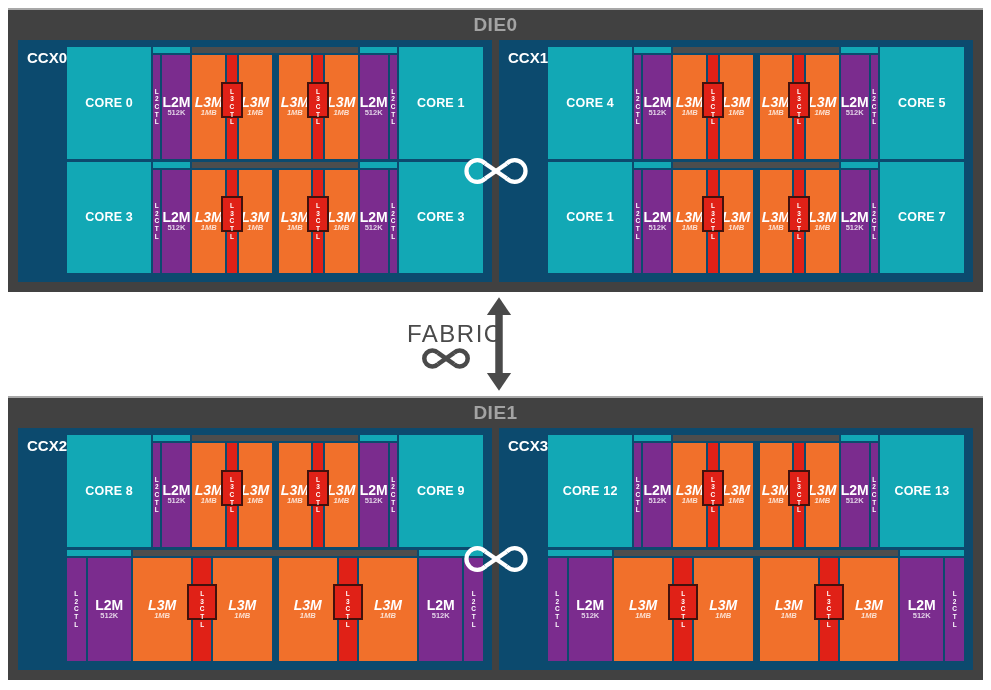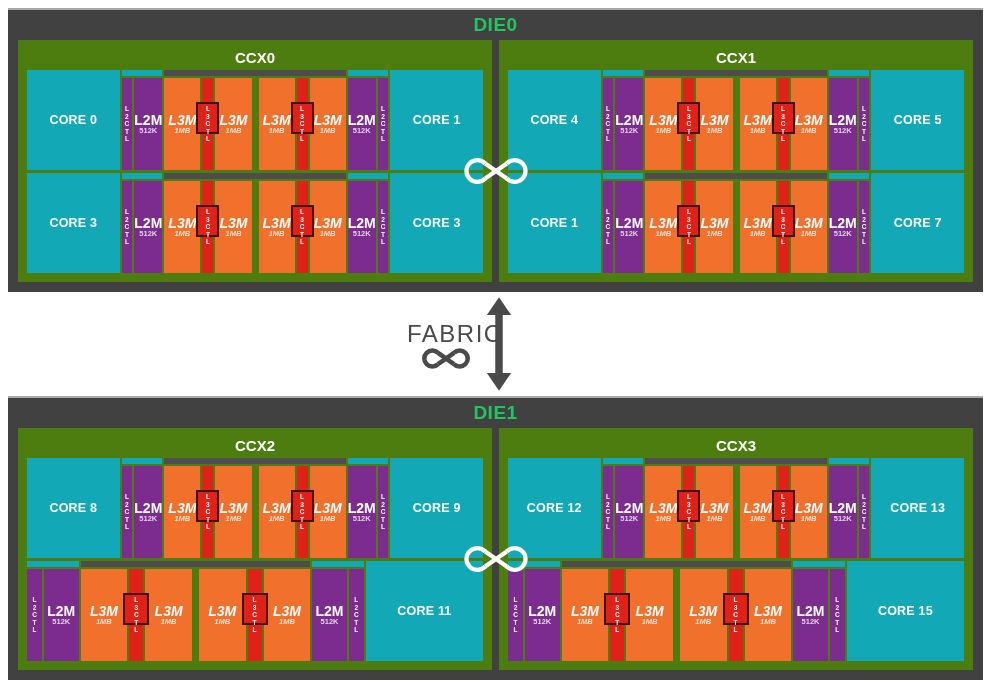--- a/index.html
+++ b/index.html
@@ -11,25 +11,25 @@
   }
   .die {
     position:relative; margin:0 8px; height:284px;
     background:var(--frame-gray,#414141);
     border-top:2px solid #a8a8a8;
     box-sizing:border-box; padding:0 10px 10px 10px;
   }
   .die:first-of-type { margin-top:8px; }
   .die-header {
     height:30px; display:flex; align-items:center; justify-content:center;
-    color:#22c55e; font-weight:bold; font-size:19px; letter-spacing:.5px;
+    color:#a3a3a3; font-weight:bold; font-size:19px; letter-spacing:.5px;
   }
   .die-content { display:flex; gap:7px; height:calc(100% - 30px); }
   .ccx {
-    flex:1 1 0; background:#4d7c0f; display:flex; flex-direction:column;
+    flex:1 1 0; background:#0c4a6e; display:flex; flex-direction:row;
     padding:7px 9px 9px 9px; box-sizing:border-box;
   }
   .ccx-title {
     height:21px; display:flex; align-items:center; justify-content:center;
     color:#fff; font-weight:bold; font-size:15px; margin-bottom:2px;
   }
   .rows { flex:1; display:flex; flex-direction:column; gap:3px; }
   .row { flex:1; display:flex; gap:2px; }
   .cell-core {
     flex:100 1 0; background:var(--teal,#12a8b5);
@@ -653,23 +653,20 @@
                   <div class="vt">
                     <div>L</div>
                     <div>2</div>
                     <div>C</div>
                     <div>T</div>
                     <div>L</div>
                   </div>
                 </div>
               </div>
             </div>
-            <div class="cell-core">
-              <span>CORE 11</span>
-            </div>
           </div>
         </div>
       </div>
       <div class="ccx">
         <div class="ccx-title">CCX3</div>
         <div class="rows">
           <div class="row">
             <div class="cell-core">
               <span>CORE 12</span>
             </div>
@@ -826,23 +823,20 @@
                 <div class="cell-l2ctl">
                   <div class="vt">
                     <div>L</div>
                     <div>2</div>
                     <div>C</div>
                     <div>T</div>
                     <div>L</div>
                   </div>
                 </div>
               </div>
-            </div>
-            <div class="cell-core">
-              <span>CORE 15</span>
             </div>
           </div>
         </div>
       </div>
     </div>
   <div class="inf-overlay"><svg width="76" height="34" viewBox="0 0 160 72" xmlns="http://www.w3.org/2000/svg">
         <g stroke="#ffffff" stroke-width="9" fill="none">
           <path d="M57 20 A23 23 0 1 0 57 52"></path>
           <path d="M103 52 A23 23 0 1 0 103 20"></path>
           <path d="M57 20 L103 52"></path>

